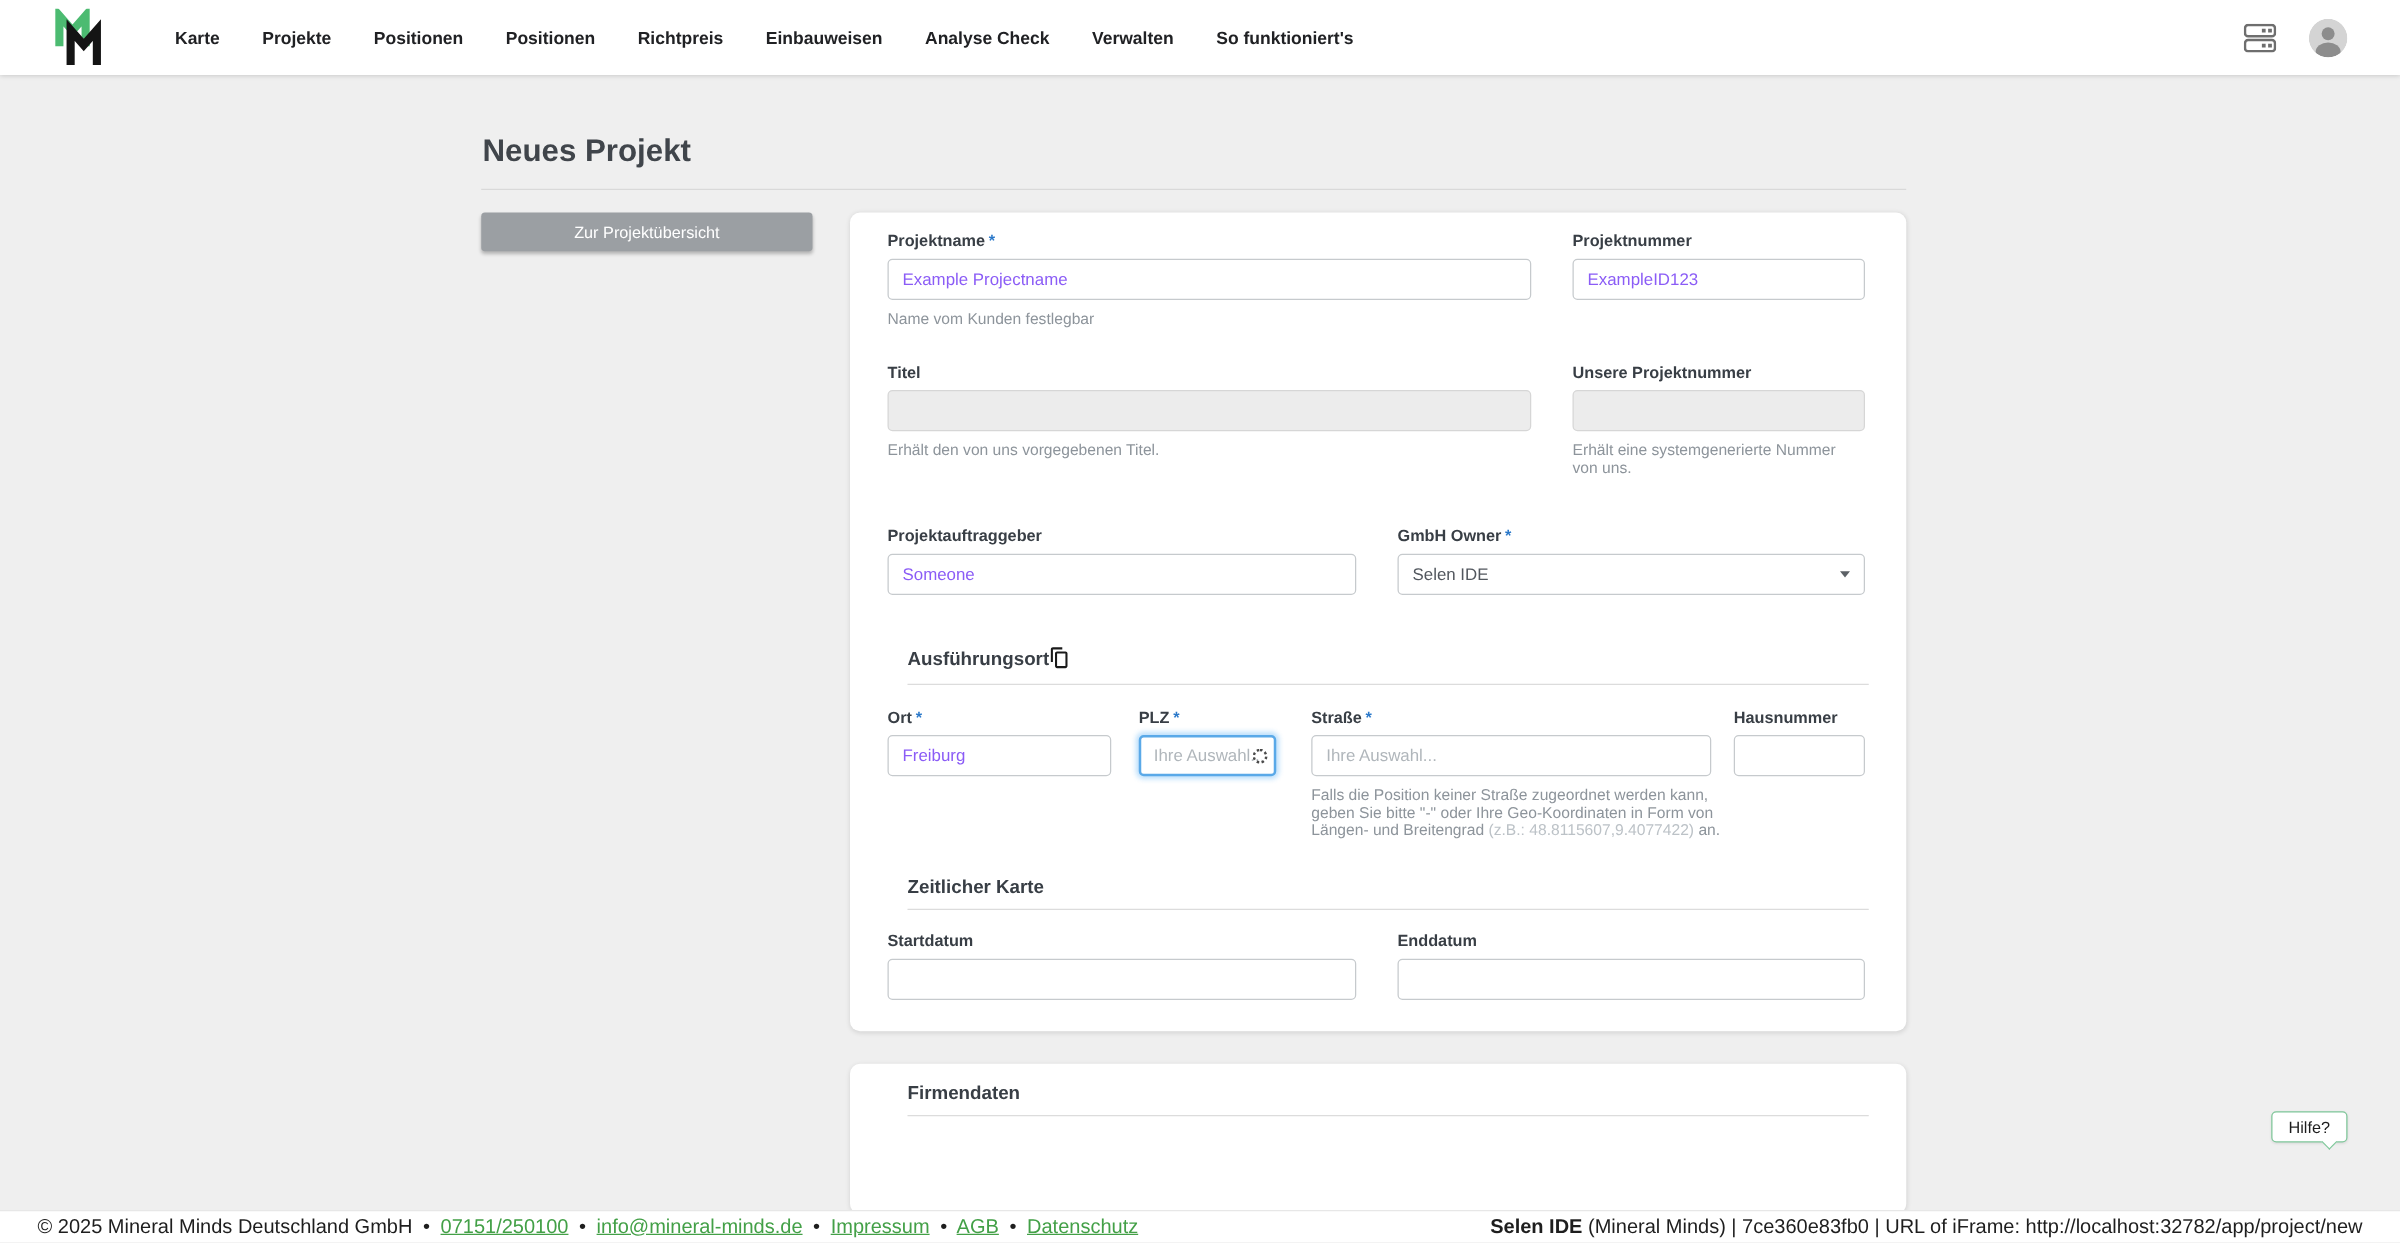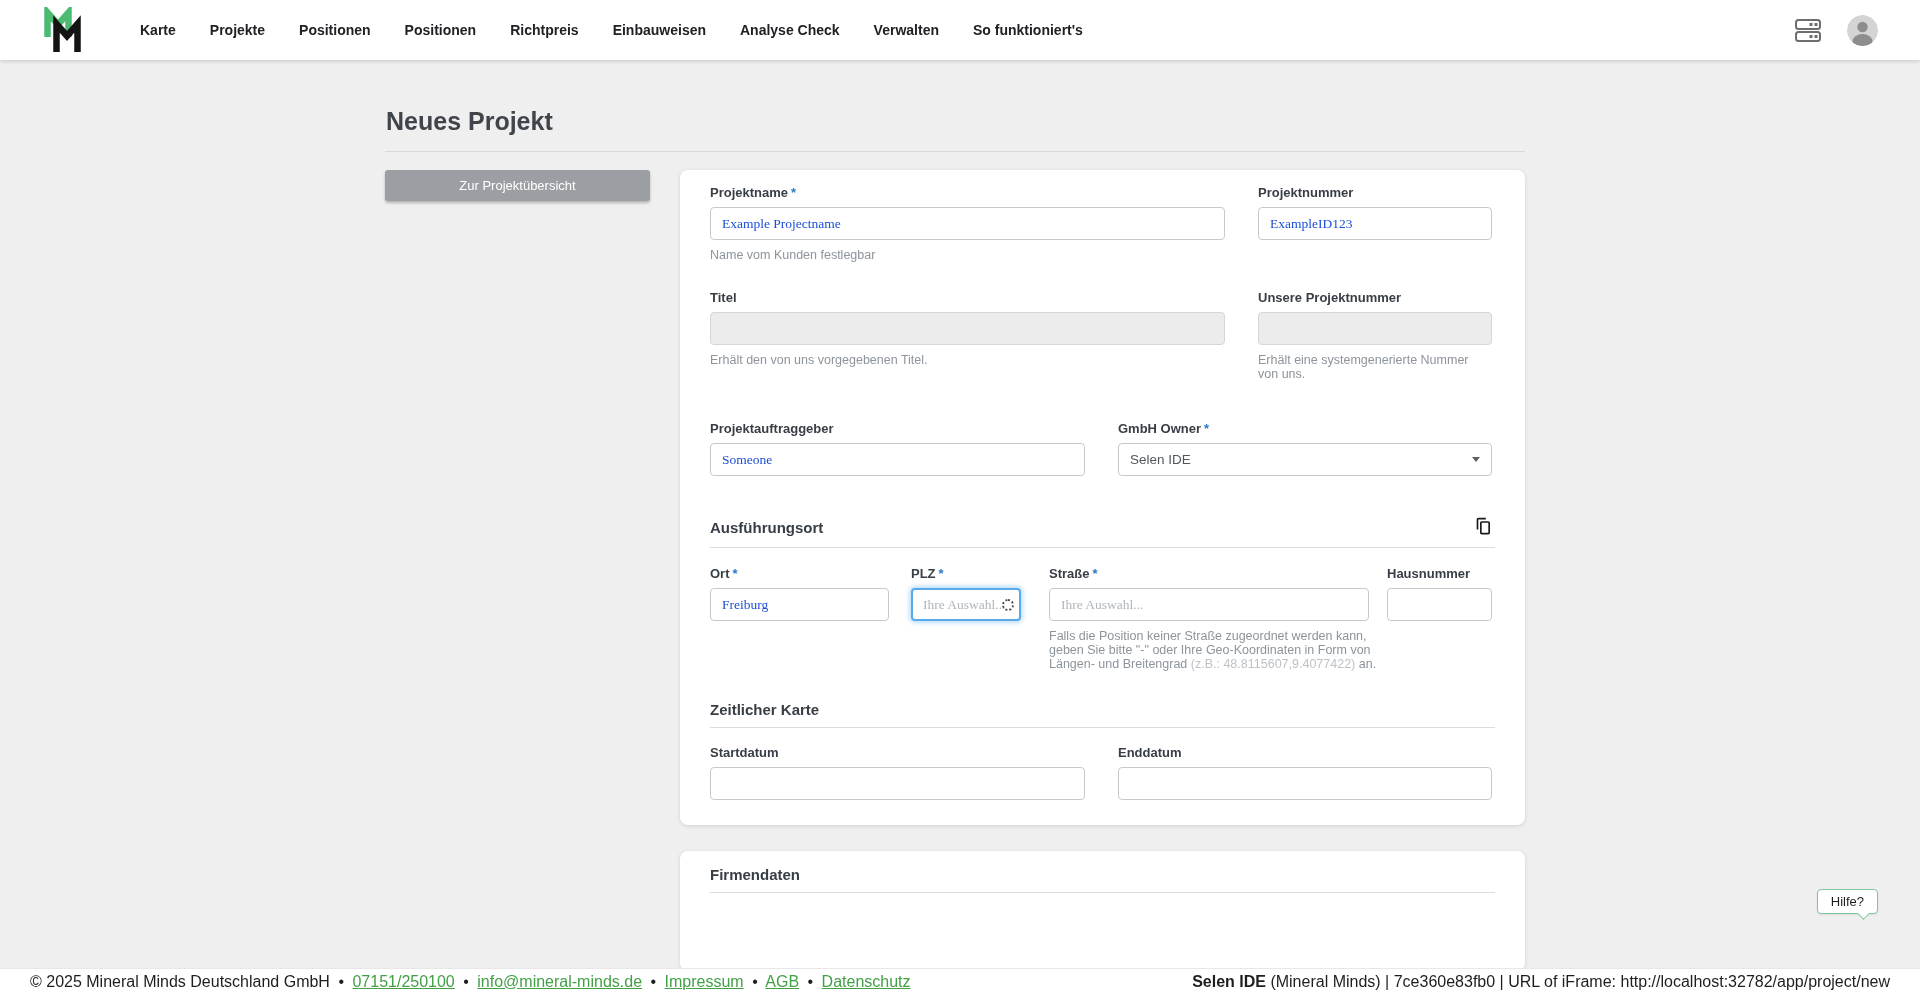--- a/index.html
+++ b/index.html
@@ -70,22 +70,22 @@
   .w105 { width:105px; margin-left:18px; }
 
   .field-label {
     display:block; font-size:13px; font-weight:bold; color:#383e45; margin-bottom:7px;
     white-space:nowrap;
   }
   .req { color:#2a78c9; font-weight:bold; margin-left:3px; }
 
   .text-input {
     width:100%; height:33px; border:1px solid #c6cacd; border-radius:4px;
-    padding:0 11px; font-size:13.5px; color:#1d4ed8; background:#fff;
-    font-family:Liberation Serif, serif; outline:none;
+    padding:0 11px; font-size:13.5px; color:#8b5cf6; background:#fff;
+    font-family:Liberation Sans, sans-serif; outline:none;
   }
   .text-input::placeholder { color:#b0b6bb; }
   .text-input:disabled, .text-input.disabled {
     background:#ececec; border-color:#d6d6d6;
   }
   .input-wrap { position:relative; }
   .focused {
     border:2px solid #5aa9e8; padding:0 10px;
     box-shadow:0 0 4px 2px rgba(33,150,243,0.30);
   }
@@ -105,21 +105,21 @@
   }
 
   .helper {
     font-size:12.5px; color:#8d949b; margin-top:8px; line-height:14px;
   }
   .helper .light { color:#bcc2c7; }
   .helper-wide { width:352px; }
 
   .section-header {
     margin-top:40px; border-bottom:1px solid #dcdcdc; padding-bottom:9px;
-    display:flex; align-items:center; justify-content:space-between;
+    display:flex; align-items:center; justify-content:flex-start;margin-left:16px;
   }
   .section-header.first { margin-top:0; }
   .section-header.mt30 { margin-top:30px; }
   .section-title { font-size:15px; font-weight:bold; color:#383e45; }
   .copy-icon { width:20px; height:22px; cursor:pointer; }
 
   
   .help-bubble {
     position:absolute; right:42px; bottom:80px; z-index:40;
     background:#fff; border:1px solid #7ec699; border-radius:4px;

